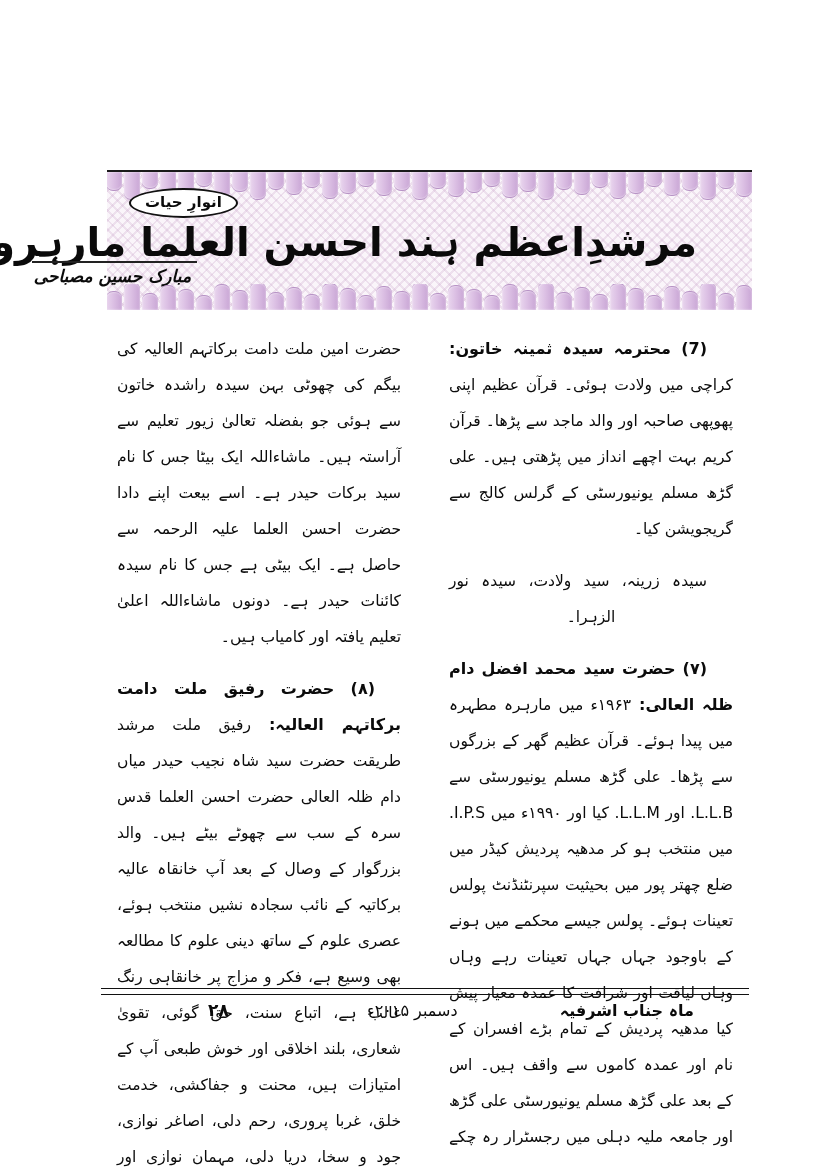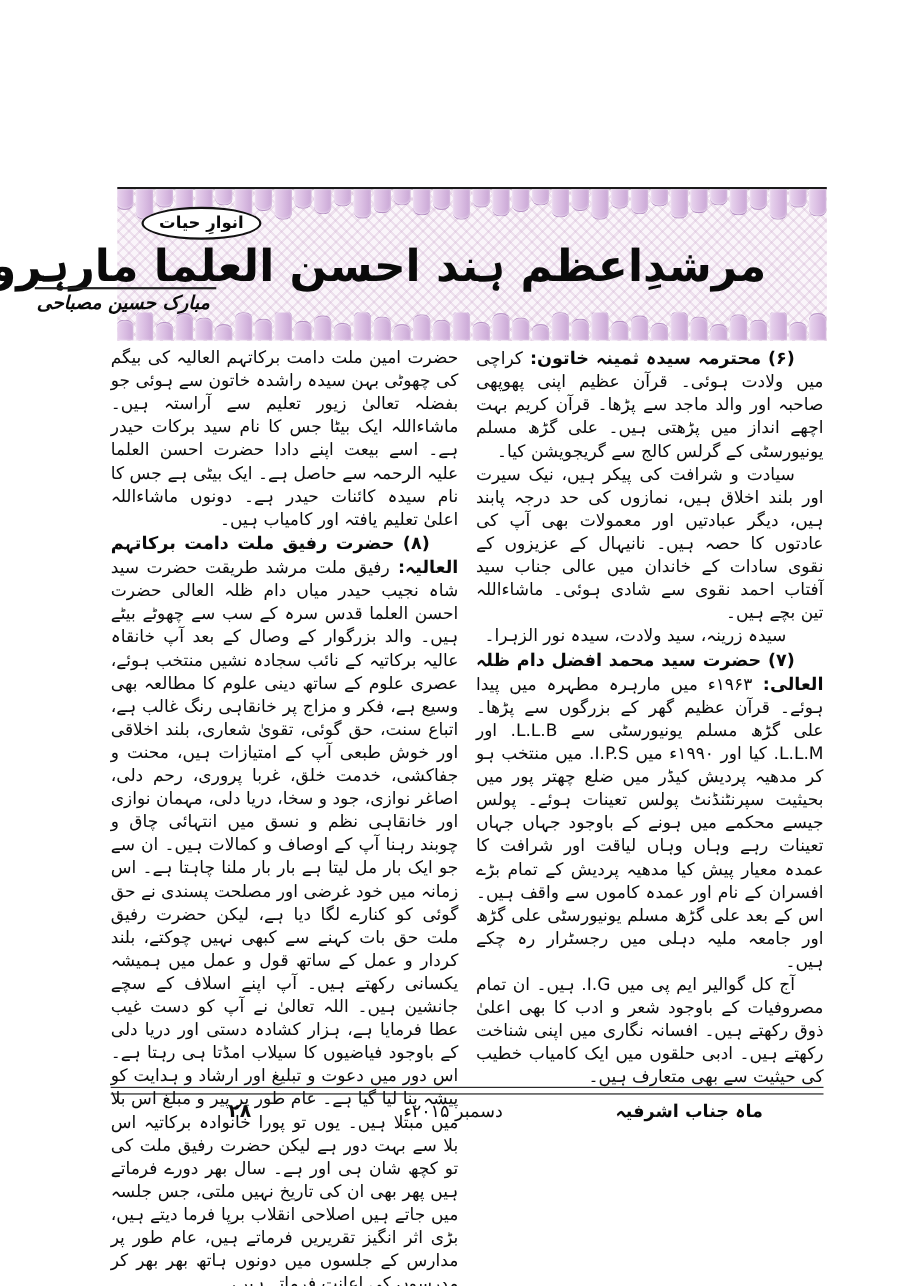--- a/index.html
+++ b/index.html
@@ -52,21 +52,21 @@
     font-size:17px;font-weight:bold;font-style:italic;white-space:nowrap;
   }
 
   
   .columns{
     position:absolute;top:315px;right:90px;width:648px;height:672px;
     display:flex;gap:16px;direction:rtl;
   }
   .column{width:316px;direction:rtl;text-align:justify;}
   .column p{
-    margin:0;font-size:15.5px;line-height:21px;text-indent:26px;
+    margin:16px;font-size:15.5px;line-height:36px;text-indent:26px;
     text-align:justify;text-align-last:right;
   }
   .column p.no-indent{text-indent:0;}
   .column p b.lead{font-size:16px;letter-spacing:.2px;}
   .column p.names{text-align-last:center;}
 
   
   .footer-rules{
     position:absolute;top:988px;right:90px;width:648px;height:5px;
     border-top:1.5px solid #111;border-bottom:1.5px solid #111;
@@ -172,22 +172,21 @@
         <div class="bar" style="height: 20px;"></div>
         <div class="bar" style="height: 24px;"></div>
         <div class="bar" style="height: 16px;"></div>
         <div class="bar" style="height: 27px;"></div>
         <div class="bar" style="height: 18px;"></div>
       </div>
   </div>
 
   <div class="columns">
     <div class="column">
-        <p><b class="lead">(۶) محترمہ سیدہ ثمینہ خاتون: </b>کراچی میں ولادت ہوئی۔ قرآن عظیم اپنی پھوپھی صاحبہ اور والد ماجد سے پڑھا۔ قرآن کریم بہت اچھے انداز میں پڑھتی ہیں۔ علی گڑھ مسلم یونیورسٹی کے گرلس کالج سے گریجویشن کیا۔</p>
-        <p>سیادت و شرافت کی پیکر ہیں، نیک سیرت اور بلند اخلاق ہیں، نمازوں کی حد درجہ پابند ہیں، دیگر عبادتیں اور معمولات بھی آپ کی عادتوں کا حصہ ہیں۔ نانیہال کے عزیزوں کے نقوی سادات کے خاندان میں عالی جناب سید آفتاب احمد نقوی سے شادی ہوئی۔ ماشاءاللہ تین بچے ہیں۔</p>
+        <p><b class="lead">(7) محترمہ سیدہ ثمینہ خاتون: </b>کراچی میں ولادت ہوئی۔ قرآن عظیم اپنی پھوپھی صاحبہ اور والد ماجد سے پڑھا۔ قرآن کریم بہت اچھے انداز میں پڑھتی ہیں۔ علی گڑھ مسلم یونیورسٹی کے گرلس کالج سے گریجویشن کیا۔</p>
         <p class="names">سیدہ زرینہ، سید ولادت، سیدہ نور الزہرا۔</p>
         <p><b class="lead">(۷) حضرت سید محمد افضل دام ظلہ العالی: </b>۱۹۶۳ء میں مارہرہ مطہرہ میں پیدا ہوئے۔ قرآن عظیم گھر کے بزرگوں سے پڑھا۔ علی گڑھ مسلم یونیورسٹی سے L.L.B. اور L.L.M. کیا اور ۱۹۹۰ء میں I.P.S. میں منتخب ہو کر مدھیہ پردیش کیڈر میں ضلع چھتر پور میں بحیثیت سپرنٹنڈنٹ پولس تعینات ہوئے۔ پولس جیسے محکمے میں ہونے کے باوجود جہاں جہاں تعینات رہے وہاں وہاں لیاقت اور شرافت کا عمدہ معیار پیش کیا مدھیہ پردیش کے تمام بڑے افسران کے نام اور عمدہ کاموں سے واقف ہیں۔ اس کے بعد علی گڑھ مسلم یونیورسٹی علی گڑھ اور جامعہ ملیہ دہلی میں رجسٹرار رہ چکے ہیں۔</p>
         <p>آج کل گوالیر ایم پی میں I.G. ہیں۔ ان تمام مصروفیات کے باوجود شعر و ادب کا بھی اعلیٰ ذوق رکھتے ہیں۔ افسانہ نگاری میں اپنی شناخت رکھتے ہیں۔ ادبی حلقوں میں ایک کامیاب خطیب کی حیثیت سے بھی متعارف ہیں۔</p>
       </div>
     <div class="column">
         <p class="no-indent">حضرت امین ملت دامت برکاتہم العالیہ کی بیگم کی چھوٹی بہن سیدہ راشدہ خاتون سے ہوئی جو بفضلہ تعالیٰ زیور تعلیم سے آراستہ ہیں۔ ماشاءاللہ ایک بیٹا جس کا نام سید برکات حیدر ہے۔ اسے بیعت اپنے دادا حضرت احسن العلما علیہ الرحمہ سے حاصل ہے۔ ایک بیٹی ہے جس کا نام سیدہ کائنات حیدر ہے۔ دونوں ماشاءاللہ اعلیٰ تعلیم یافتہ اور کامیاب ہیں۔</p>
         <p><b class="lead">(۸) حضرت رفیق ملت دامت برکاتہم العالیہ: </b>رفیق ملت مرشد طریقت حضرت سید شاہ نجیب حیدر میاں دام ظلہ العالی حضرت احسن العلما قدس سرہ کے سب سے چھوٹے بیٹے ہیں۔ والد بزرگوار کے وصال کے بعد آپ خانقاہ عالیہ برکاتیہ کے نائب سجادہ نشیں منتخب ہوئے، عصری علوم کے ساتھ دینی علوم کا مطالعہ بھی وسیع ہے، فکر و مزاج پر خانقاہی رنگ غالب ہے، اتباع سنت، حق گوئی، تقویٰ شعاری، بلند اخلاقی اور خوش طبعی آپ کے امتیازات ہیں، محنت و جفاکشی، خدمت خلق، غربا پروری، رحم دلی، اصاغر نوازی، جود و سخا، دریا دلی، مہمان نوازی اور خانقاہی نظم و نسق میں انتہائی چاق و چوبند رہنا آپ کے اوصاف و کمالات ہیں۔ ان سے جو ایک بار مل لیتا ہے بار بار ملنا چاہتا ہے۔ اس زمانہ میں خود غرضی اور مصلحت پسندی نے حق گوئی کو کنارے لگا دیا ہے، لیکن حضرت رفیق ملت حق بات کہنے سے کبھی نہیں چوکتے، بلند کردار و عمل کے ساتھ قول و عمل میں ہمیشہ یکسانی رکھتے ہیں۔ آپ اپنے اسلاف کے سچے جانشین ہیں۔ اللہ تعالیٰ نے آپ کو دست غیب عطا فرمایا ہے، ہزار کشادہ دستی اور دریا دلی کے باوجود فیاضیوں کا سیلاب امڈتا ہی رہتا ہے۔ اس دور میں دعوت و تبلیغ اور ارشاد و ہدایت کو پیشہ بنا لیا گیا ہے۔ عام طور پر پیر و مبلغ اس بلا میں مبتلا ہیں۔ یوں تو پورا خانوادہ برکاتیہ اس بلا سے بہت دور ہے لیکن حضرت رفیق ملت کی تو کچھ شان ہی اور ہے۔ سال بھر دورے فرماتے ہیں پھر بھی ان کی تاریخ نہیں ملتی، جس جلسہ میں جاتے ہیں اصلاحی انقلاب برپا فرما دیتے ہیں، بڑی اثر انگیز تقریریں فرماتے ہیں، عام طور پر مدارس کے جلسوں میں دونوں ہاتھ بھر بھر کر مدرسوں کی اعانت فرماتے ہیں،</p>
       </div>
   </div>
 

